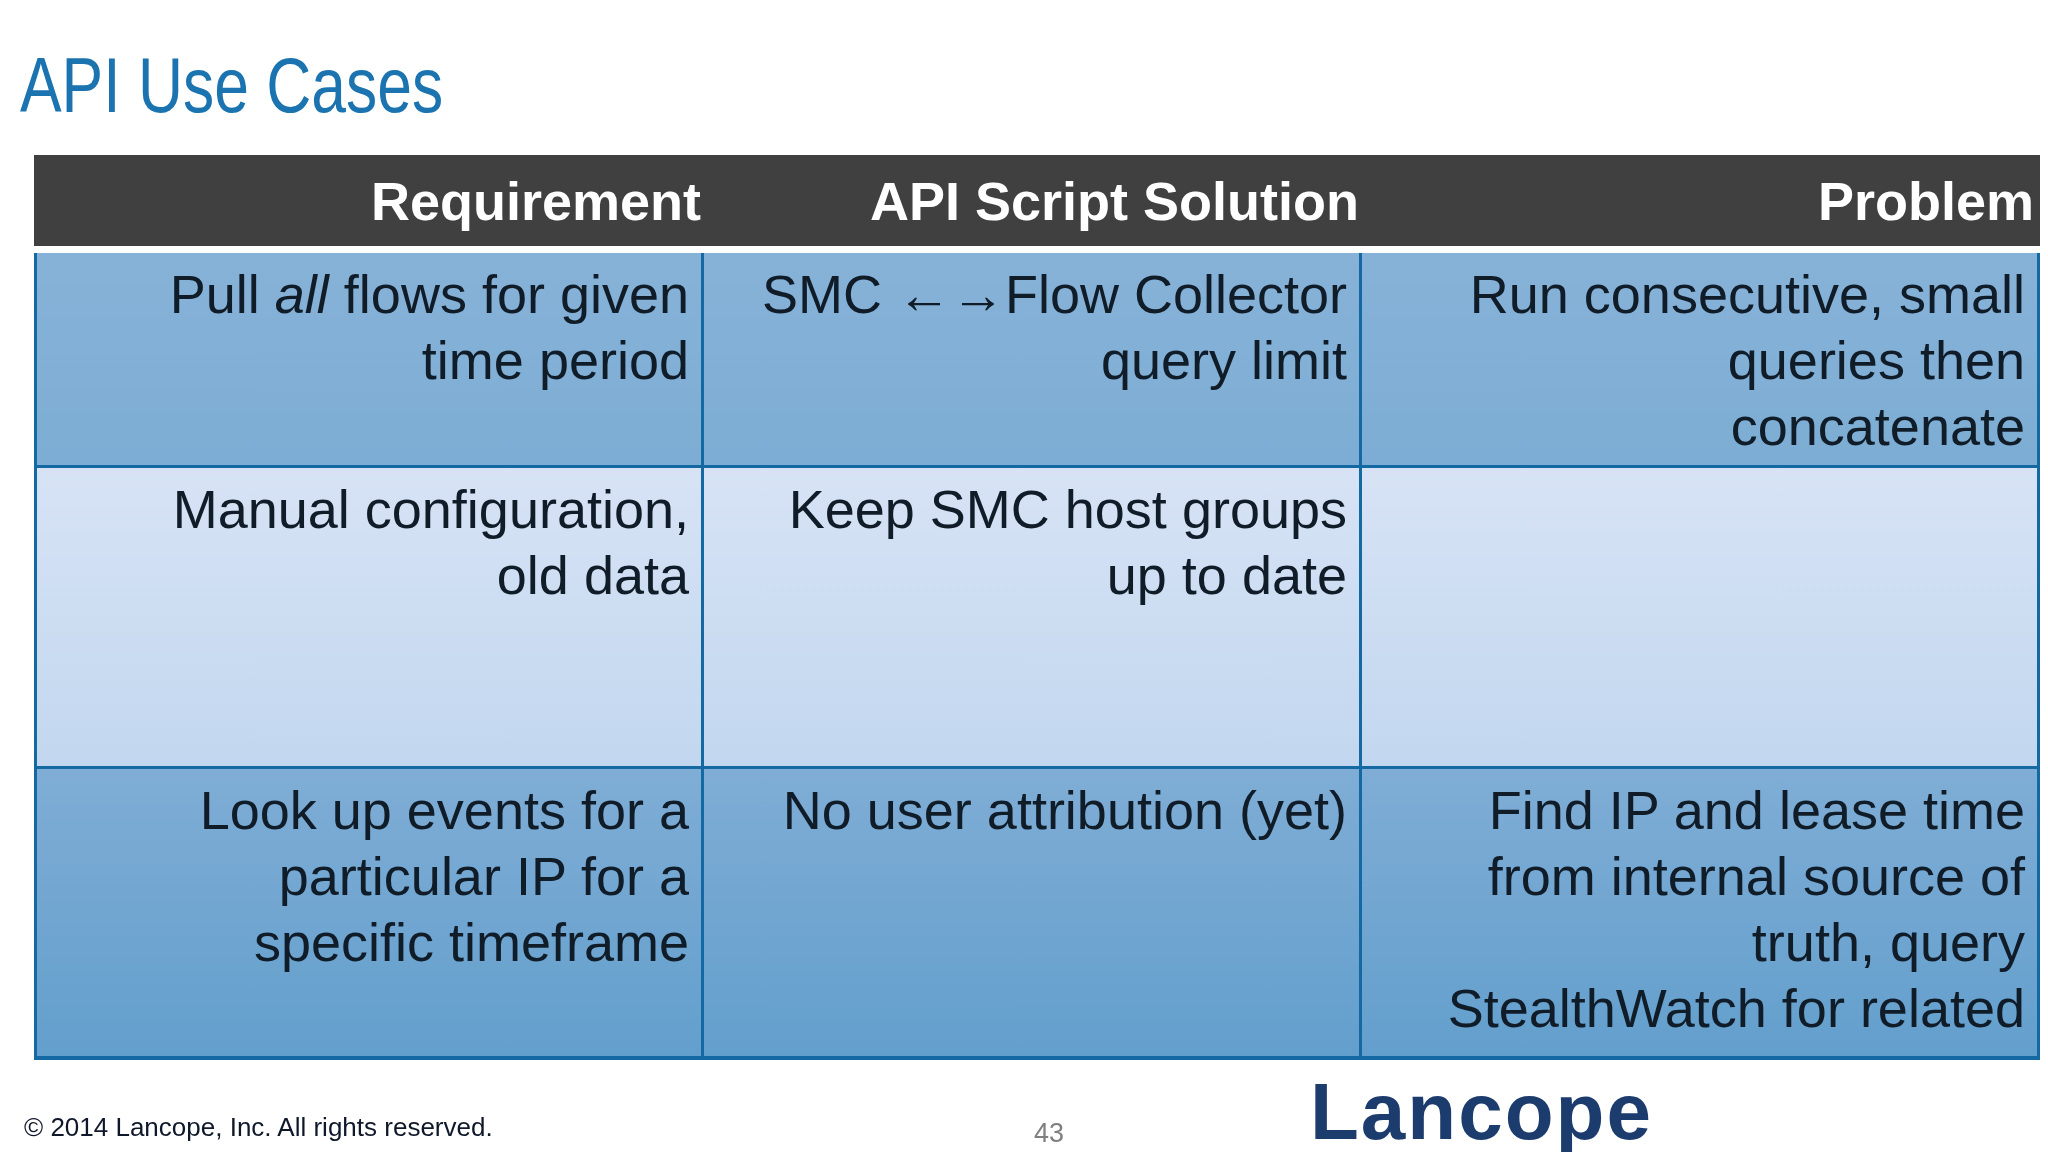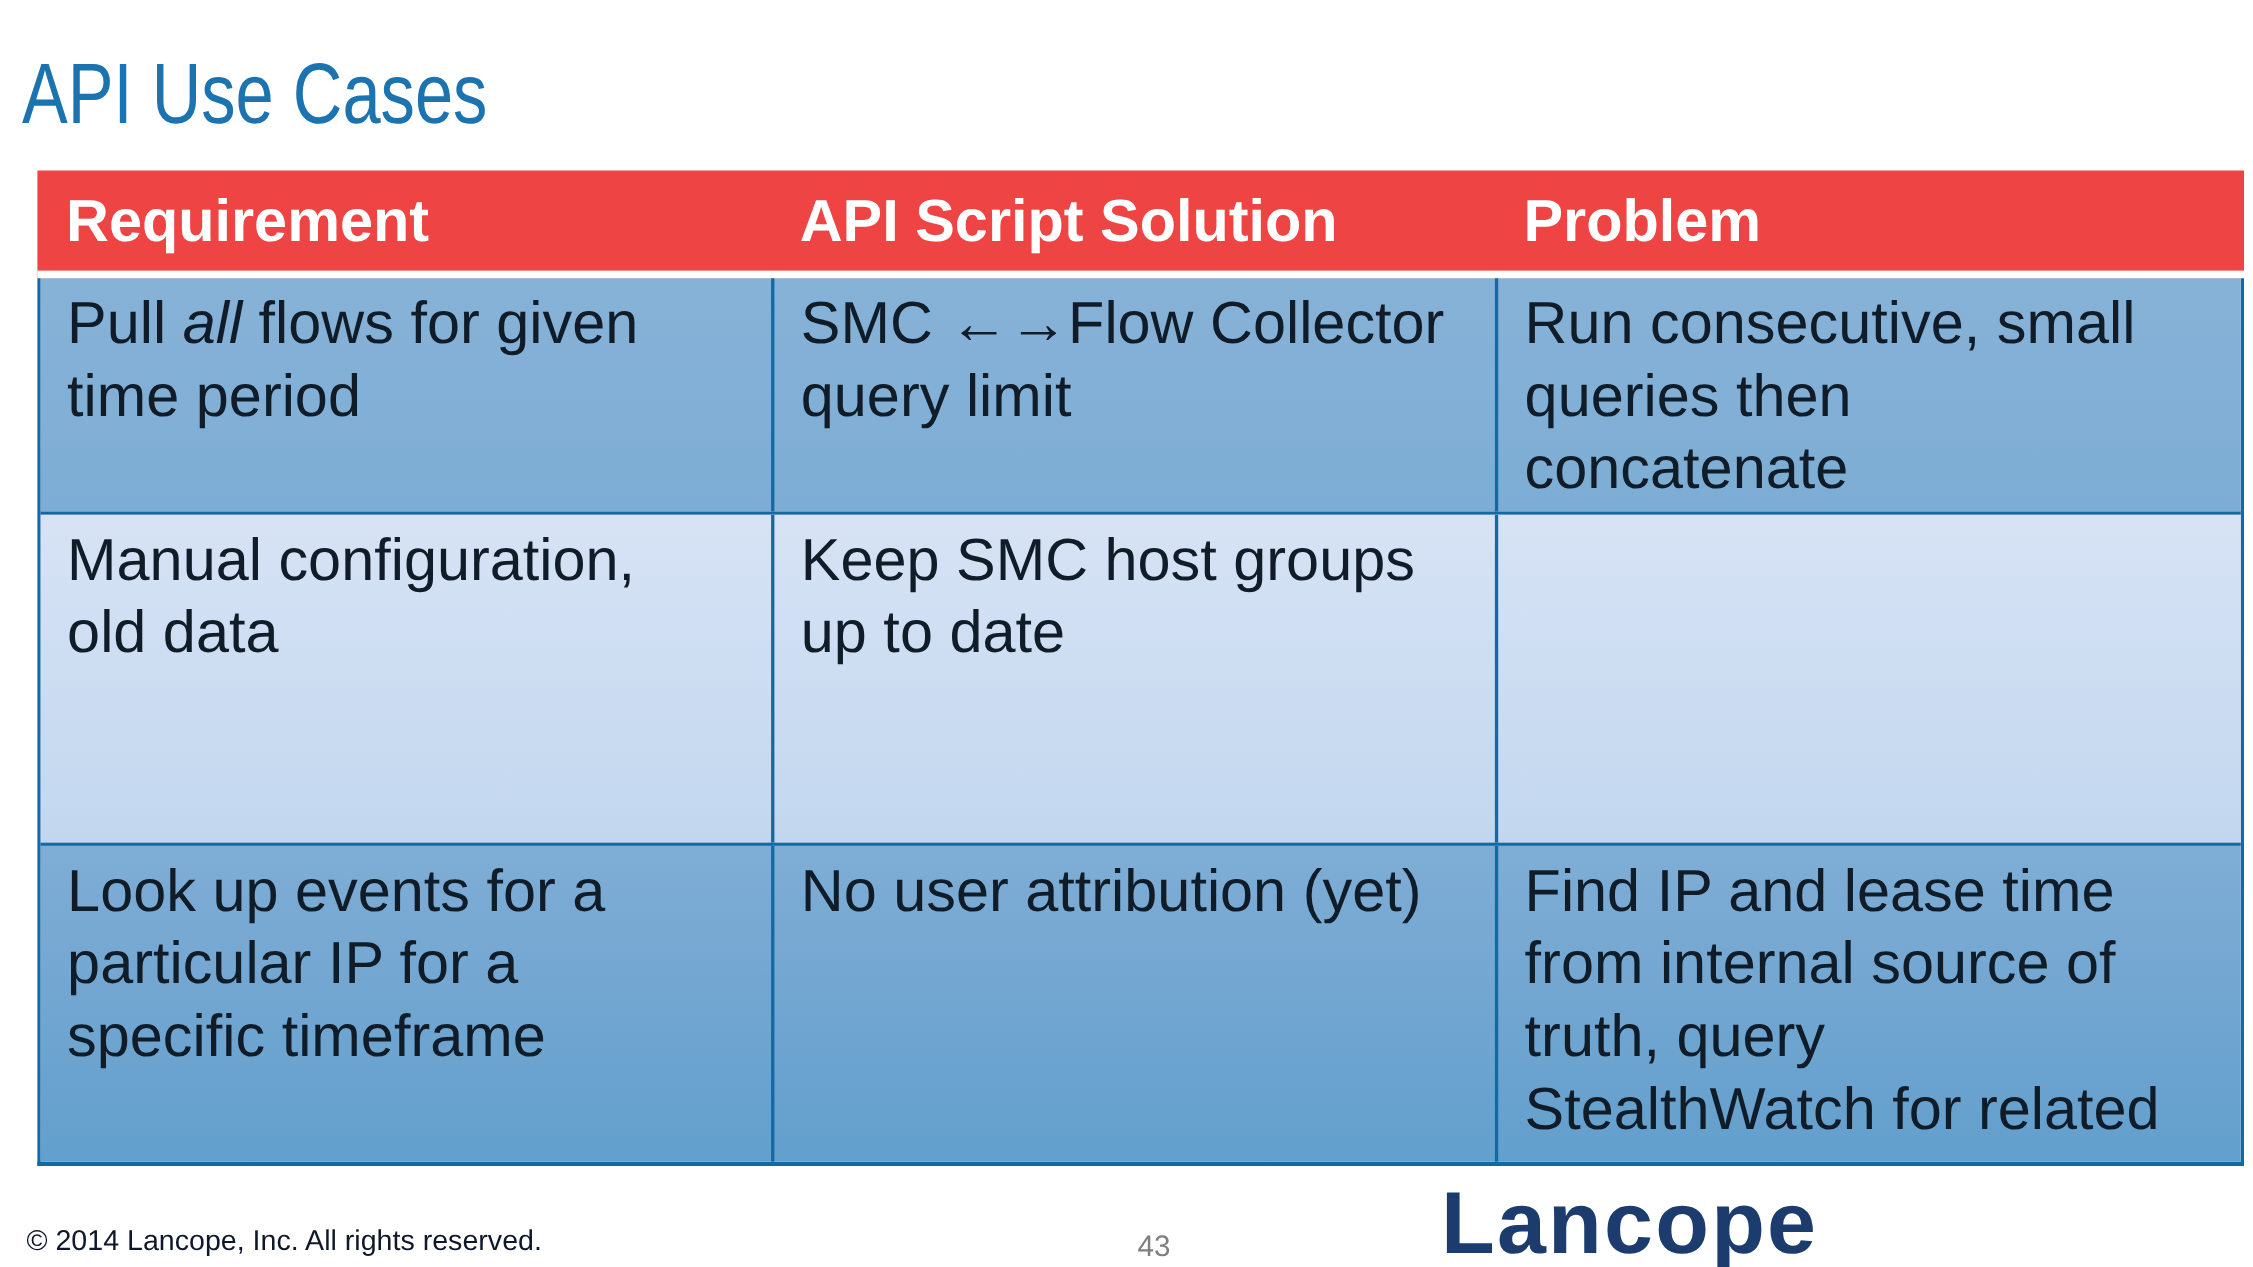--- a/index.html
+++ b/index.html
@@ -1,19 +1,19 @@
 <!DOCTYPE html>
 <html><head>
 <meta charset="utf-8">
 <style>
   html,body { margin:0; padding:0; }
   body { font-family:"Liberation Sans", sans-serif; }
   .slide {
     position:relative; width:2048px; height:1152px;
-    background:#ffffff; overflow:hidden;
+    background:#ffffff; overflow:hidden;text-align:right;
   }
   .page-title {
     position:absolute; left:20px; top:40px;
     font-size:78px; color:#1b73b0; font-weight:normal;
     transform:scaleX(0.80); transform-origin:0 50%;
     white-space:nowrap; letter-spacing:0;
   }
   
   .footer-copyright {
     position:absolute; left:24px; top:1112px; z-index:1;
@@ -27,21 +27,21 @@
     position:absolute; left:1310px; top:1066px; z-index:1;
     font-size:80px; font-weight:bold; color:#1d3c6e;
     letter-spacing:2px; white-space:nowrap;
   }
   
   .api-table {
     position:absolute; left:34px; top:155px; width:2006px; z-index:2;
   }
   .thead {
     display:grid; grid-template-columns:667px 658px 675px;
-    height:91px; background:#ef4444; border-bottom:7px solid #ffffff;
+    height:91px; background:#404040; border-bottom:7px solid #ffffff;
     align-items:center;
   }
   .th {
     color:#ffffff; font-weight:bold; font-size:54px;
     padding-left:26px; white-space:nowrap;
   }
   .tbody {
     border-left:3px solid #1569a3;
     border-right:3px solid #1569a3;
     border-bottom:4px solid #1569a3;

